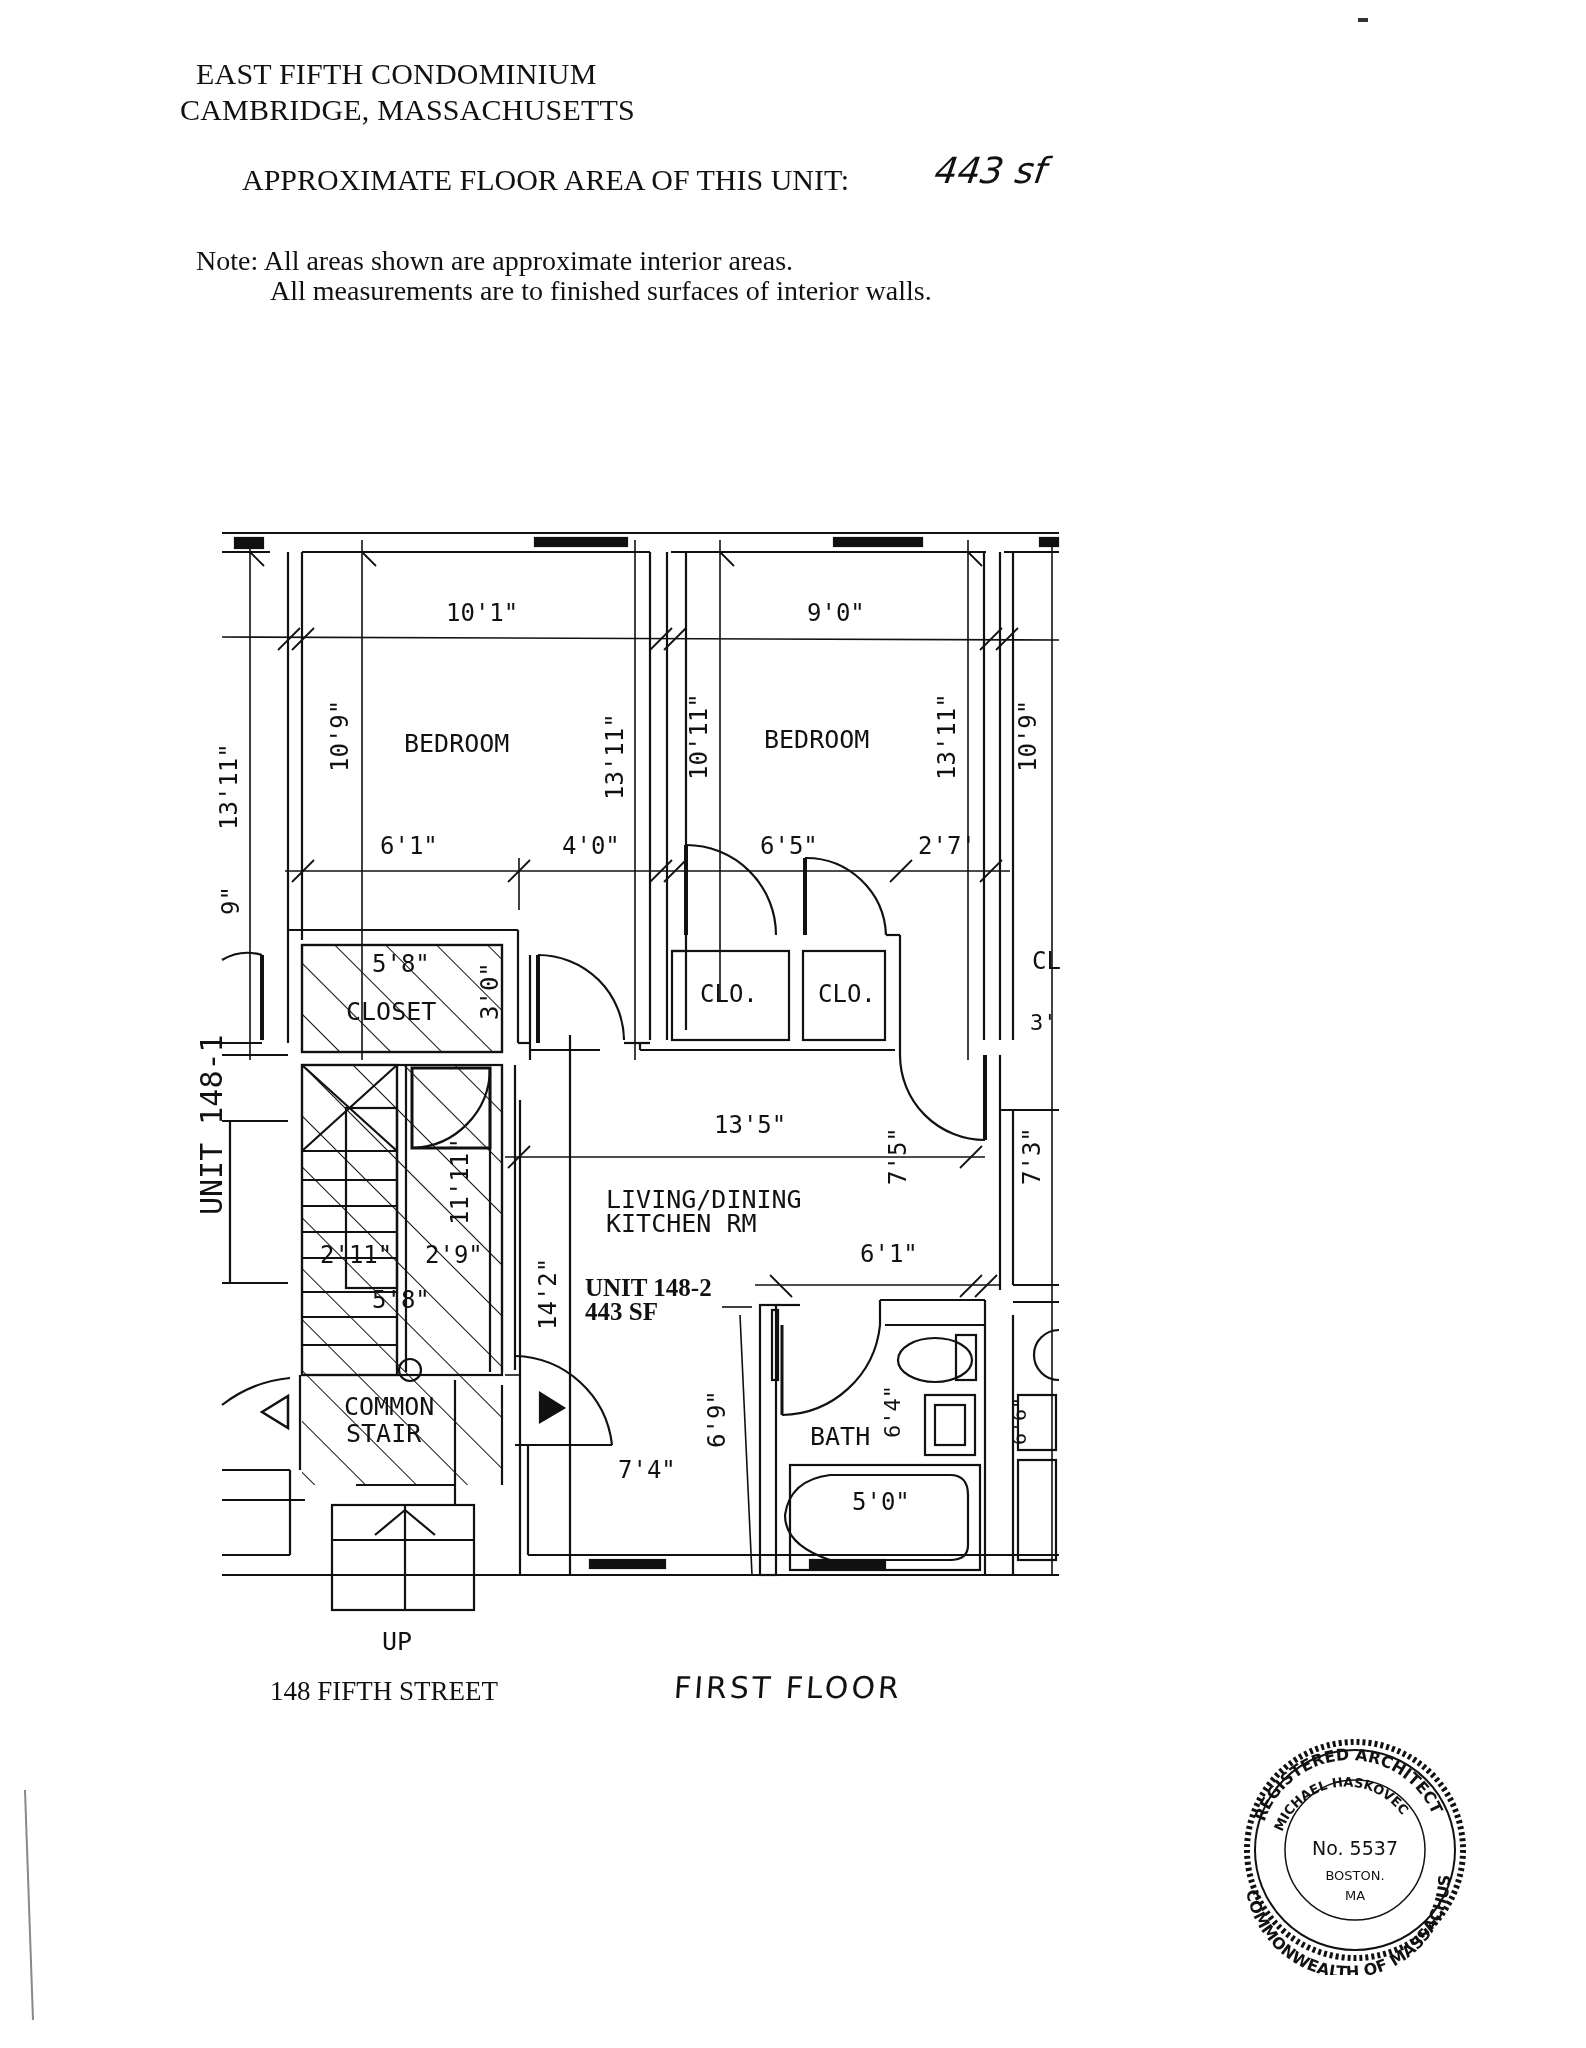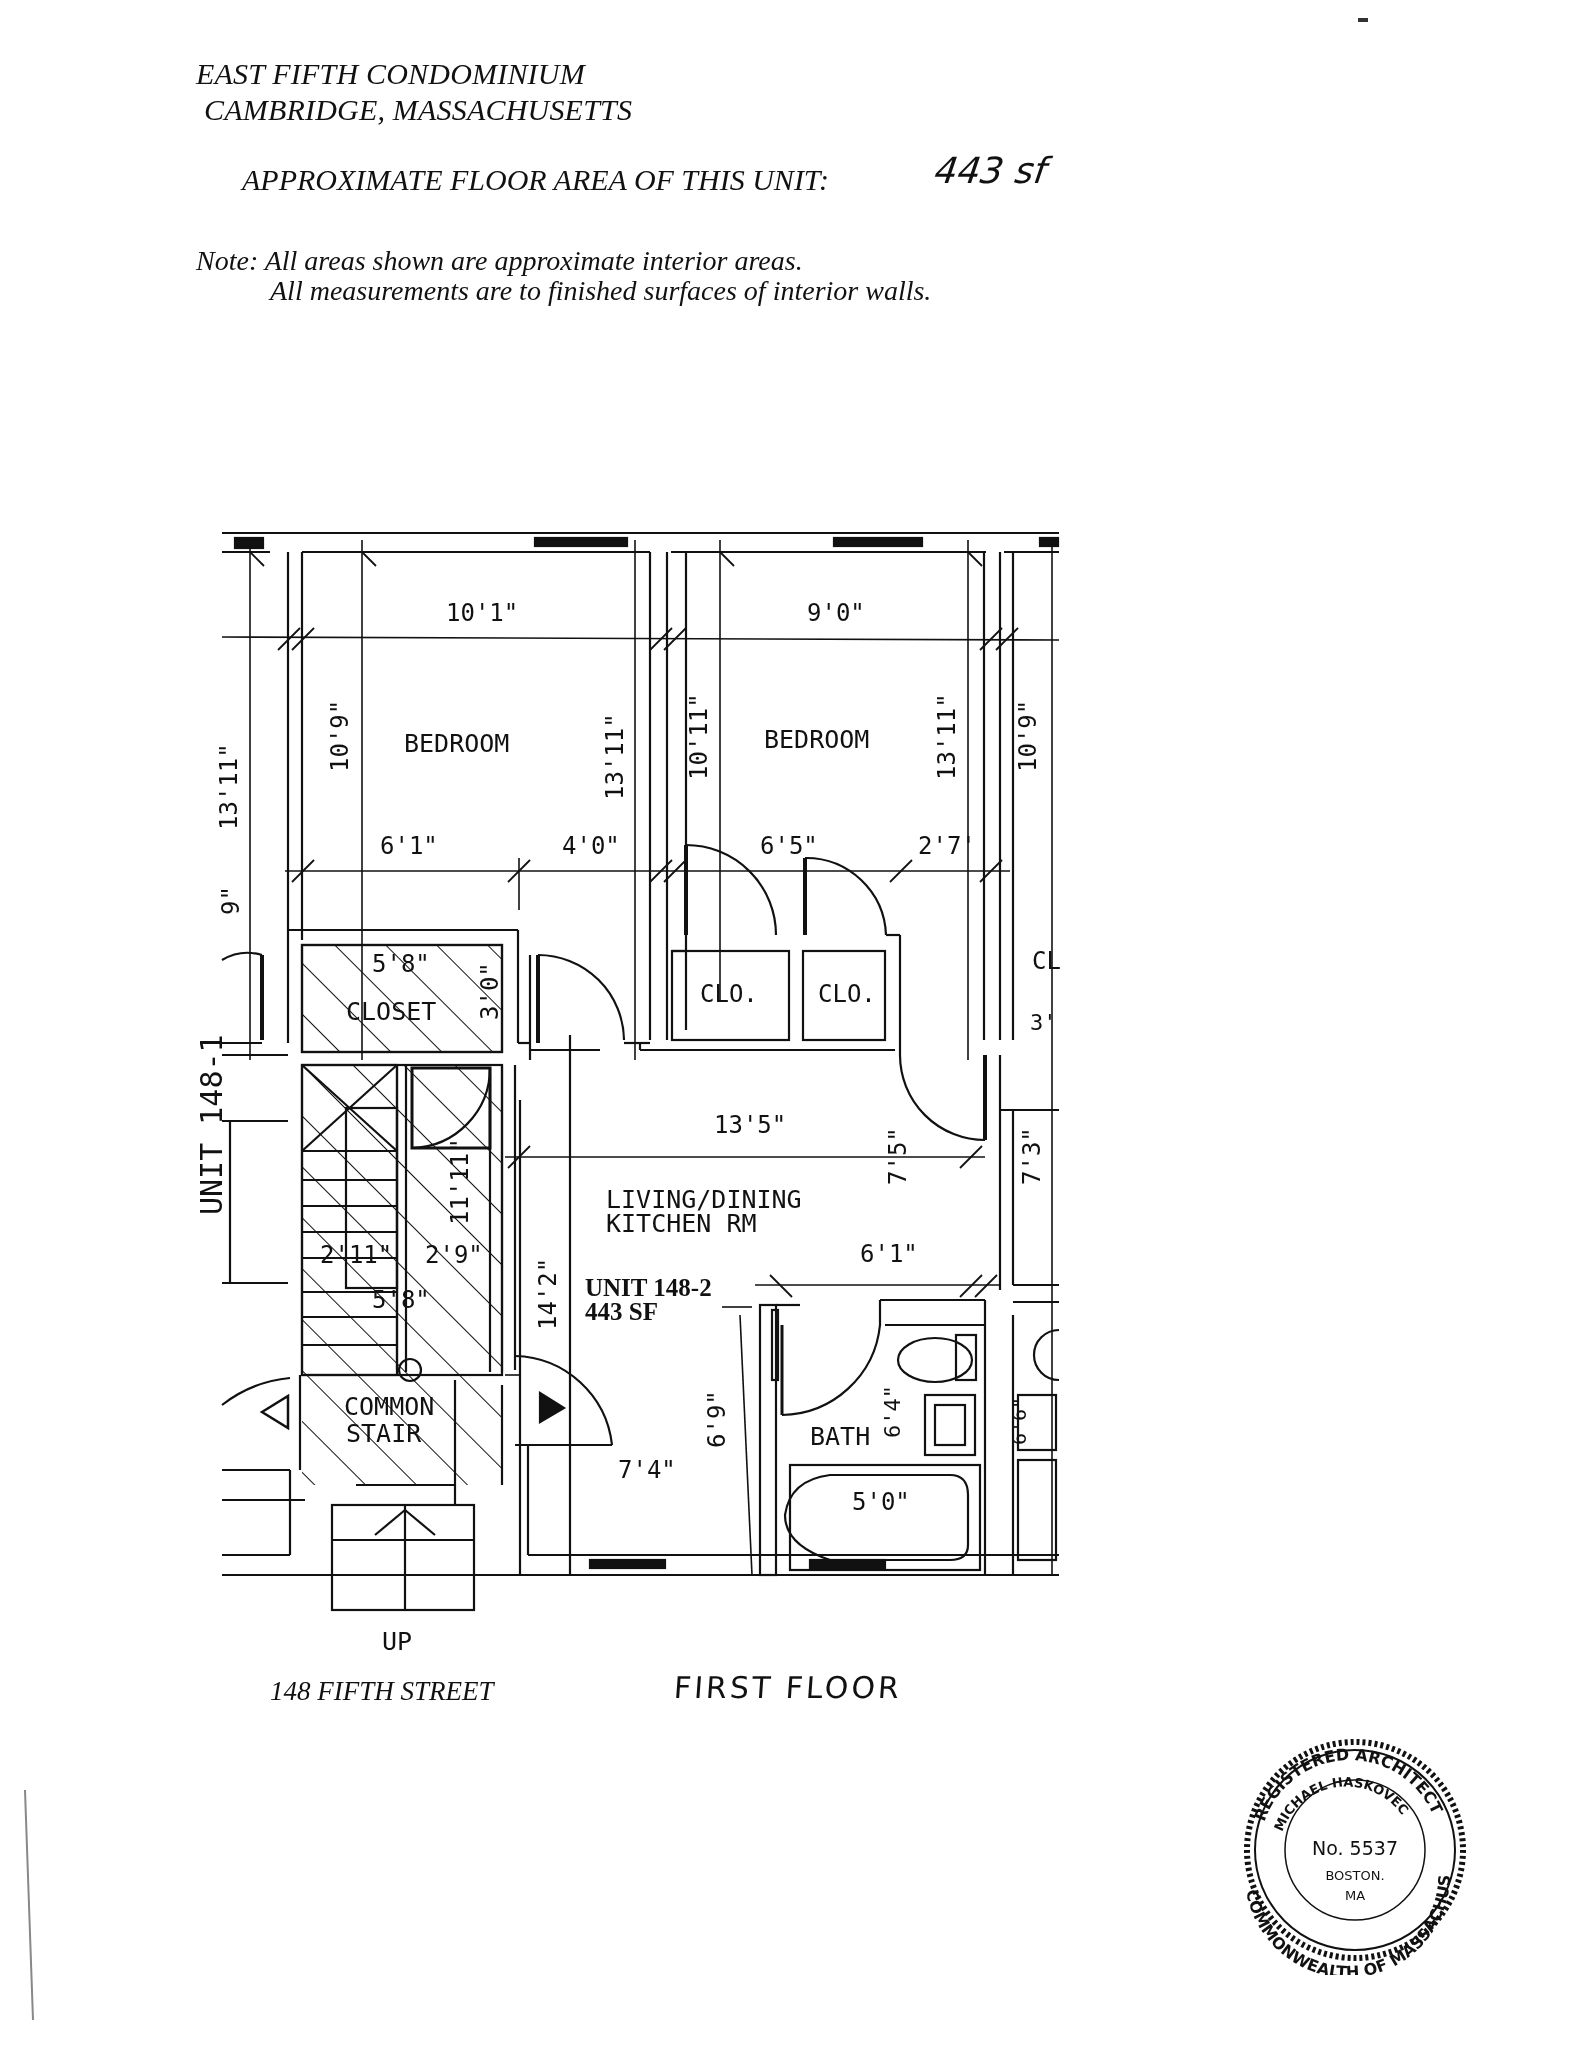--- a/index.html
+++ b/index.html
@@ -1,33 +1,33 @@
 <!DOCTYPE html>
 <html><head>
 <meta charset="utf-8">
 <style>
   html, body { margin:0; padding:0; background:#ffffff; }
   body { width:1586px; height:2048px; position:relative; overflow:hidden; color:#111; }
-  .serif { font-family: "Liberation Serif", "DejaVu Serif", serif; font-style: italic; }
+  .serif { font-family: "Liberation Serif", "DejaVu Serif", serif; }
   .abs { position:absolute; white-space:nowrap; }
   .title { font-size:30px; line-height:36px; letter-spacing:0.2px; }
   .area-label { font-size:30px; }
   .hand { font-family: "DejaVu Sans", sans-serif; font-style:italic; font-size:36px; transform:skewX(-8deg); }
   .note { font-size:28px; line-height:38px; }
   .plan-svg { position:absolute; left:0; top:0; }
   .cad { font-family: "DejaVu Sans Mono", "Liberation Mono", monospace; fill:#111; }
   .cadserif { font-family: "Liberation Serif", serif; fill:#111; font-weight:bold; }
   .street { font-size:27px; }
   .floor-hand { font-family:"DejaVu Sans", sans-serif; font-size:30px; letter-spacing:3px; transform:skewX(-4deg); }
 </style>
 </head>
 <body>
 
 <div class="abs serif title" style="left:196px; top:56px;">EAST FIFTH CONDOMINIUM</div>
-<div class="abs serif title" style="left:204px; top:92px;">CAMBRIDGE, MASSACHUSETTS</div>
+<div class="abs serif title" style="left:180px; top:92px;">CAMBRIDGE, MASSACHUSETTS</div>
 <div class="abs serif area-label" style="left:196px; top:163px;margin-left:46px;">APPROXIMATE FLOOR AREA OF THIS UNIT:</div>
 <div class="abs hand" style="left:935px; top:150px;">443 sf</div>
 <div class="abs serif note" style="left:196px; top:234px;margin-top:8px;">Note: All areas shown are approximate interior areas.</div>
 <div class="abs serif note" style="left:270px; top:272px;">All measurements are to finished surfaces of interior walls.</div>
 
 <svg class="plan-svg" width="1586" height="2048" viewBox="0 0 1586 2048">
   <defs>
     <pattern id="hatch" patternUnits="userSpaceOnUse" width="36" height="36" patternTransform="rotate(-45)">
       <line x1="0" y1="0" x2="0" y2="36" stroke="#111" stroke-width="2"></line>
     </pattern>

